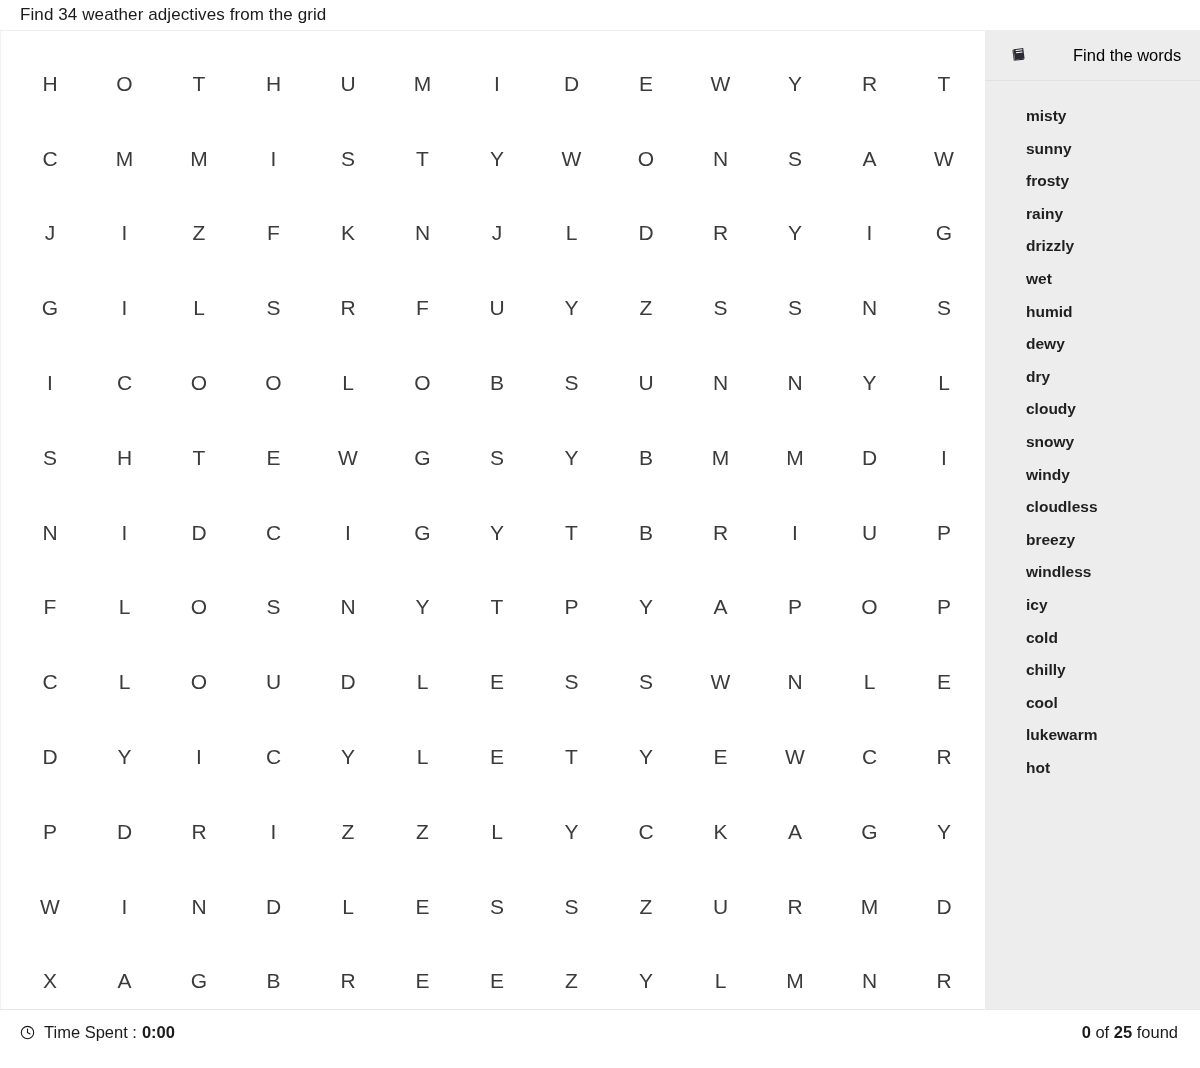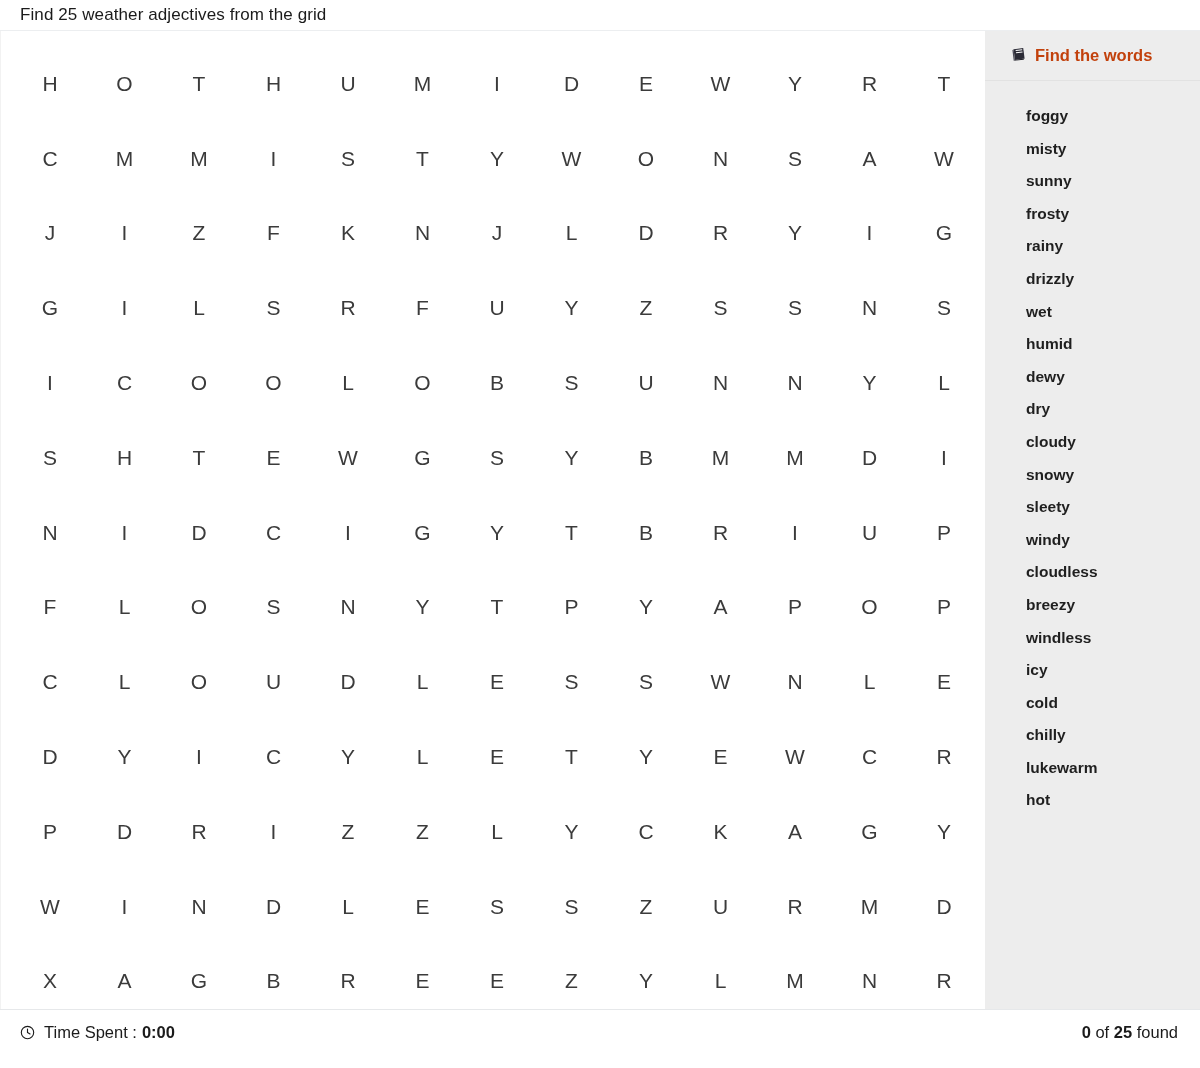--- a/index.html
+++ b/index.html
@@ -97,23 +97,24 @@
     box-sizing: border-box;
   }
   .book-icon {
     font-size: 15px;
     line-height: 1;
     margin-right: 8px;
     display: inline-block;
   }
   .sidebar-title {
     font-size: 16.5px;
-    font-weight: bold;
-    color: #c2410c;
+    font-weight: normal;
+    color: #000000;
     line-height: 1;
+    margin-left: 38px;
   }
   .word-list {
     list-style: none;
     margin: 0;
     padding: 19px 0 0 41px;
   }
   .word-item {
     font-size: 15.5px;
     font-weight: bold;
     color: #1f1f1f;
@@ -155,21 +156,21 @@
   }
   .progress b { font-weight: bold; }
   .progress .sep { font-weight: normal; }
 </style>
 </head>
 <body>
 
 <div class="page">
 
   <div class="header">
-    <div class="header-title">Find 25 weather adjectives from the grid</div>
+    <div class="header-title">Find 34 weather adjectives from the grid</div>
   </div>
 
   <div class="body-area">
 
     <div class="grid-panel">
       <div class="grid" id="letter-grid">
           <div class="cell">H</div>
           <div class="cell">O</div>
           <div class="cell">T</div>
           <div class="cell">H</div>
@@ -348,40 +349,39 @@
             <path d="M2.6 2.2 L12.2 1.0 L13.6 11.6 L3.9 12.9 Z" fill="#2b2b36"></path>
             <path d="M2.6 2.2 L1.4 3.2 L2.7 13.8 L3.9 12.9 Z" fill="#4a4a57"></path>
             <path d="M3.9 12.9 L13.6 11.6 L12.5 12.7 L2.7 13.8 Z" fill="#1b1b22"></path>
             <rect x="4.6" y="3.1" width="6.6" height="1.0" fill="#ffffff" transform="rotate(-7 4.6 3.1)"></rect>
             <rect x="4.9" y="5.2" width="6.6" height="1.0" fill="#ffffff" transform="rotate(-7 4.9 5.2)"></rect>
           </svg>
         </span>
         <span class="sidebar-title">Find the words</span>
       </div>
       <ul class="word-list" id="word-list">
-          <li class="word-item">foggy</li>
           <li class="word-item">misty</li>
           <li class="word-item">sunny</li>
           <li class="word-item">frosty</li>
           <li class="word-item">rainy</li>
           <li class="word-item">drizzly</li>
           <li class="word-item">wet</li>
           <li class="word-item">humid</li>
           <li class="word-item">dewy</li>
           <li class="word-item">dry</li>
           <li class="word-item">cloudy</li>
           <li class="word-item">snowy</li>
-          <li class="word-item">sleety</li>
           <li class="word-item">windy</li>
           <li class="word-item">cloudless</li>
           <li class="word-item">breezy</li>
           <li class="word-item">windless</li>
           <li class="word-item">icy</li>
           <li class="word-item">cold</li>
           <li class="word-item">chilly</li>
+          <li class="word-item">cool</li>
           <li class="word-item">lukewarm</li>
           <li class="word-item">hot</li>
         </ul>
     </div>
 
   </div>
 
   <div class="footer">
     <div class="timer">
       <span class="clock-icon">

